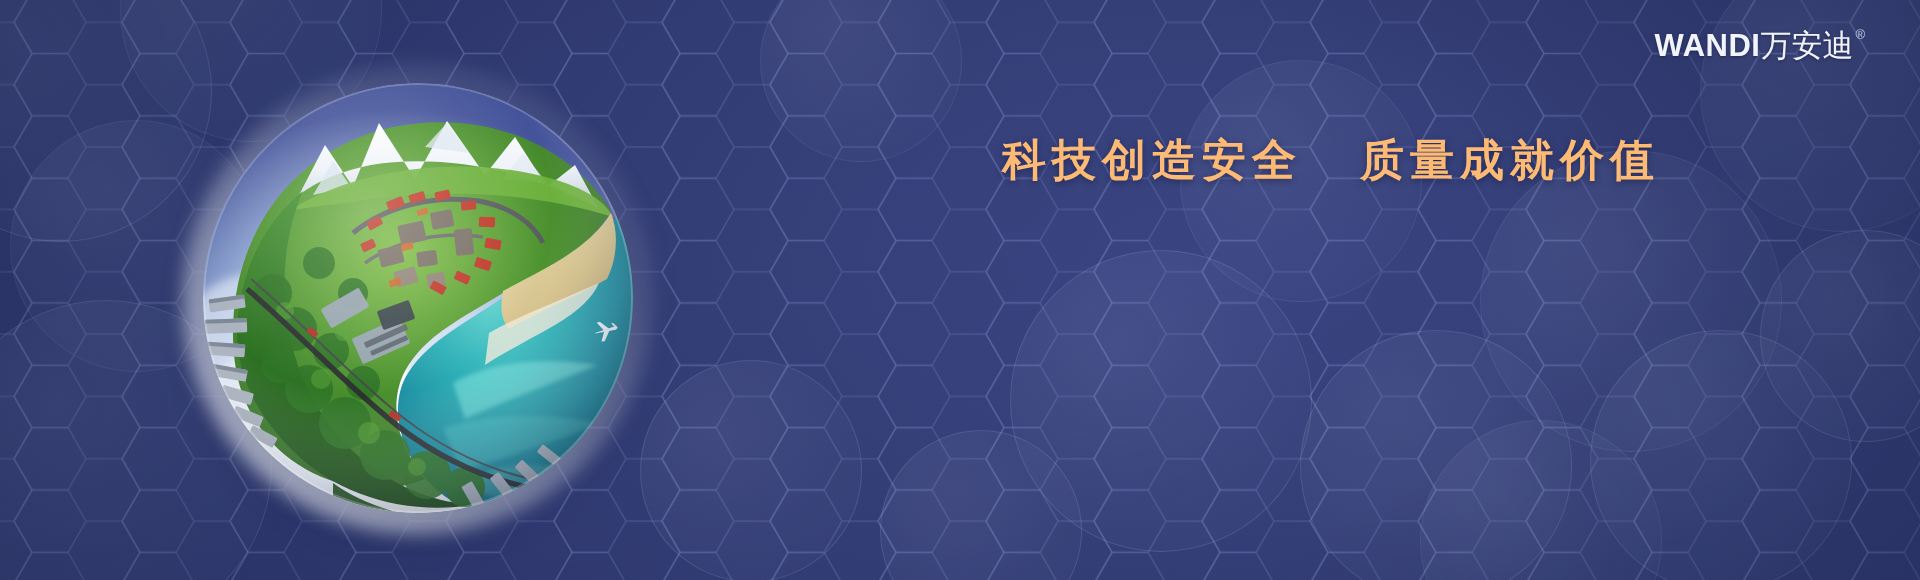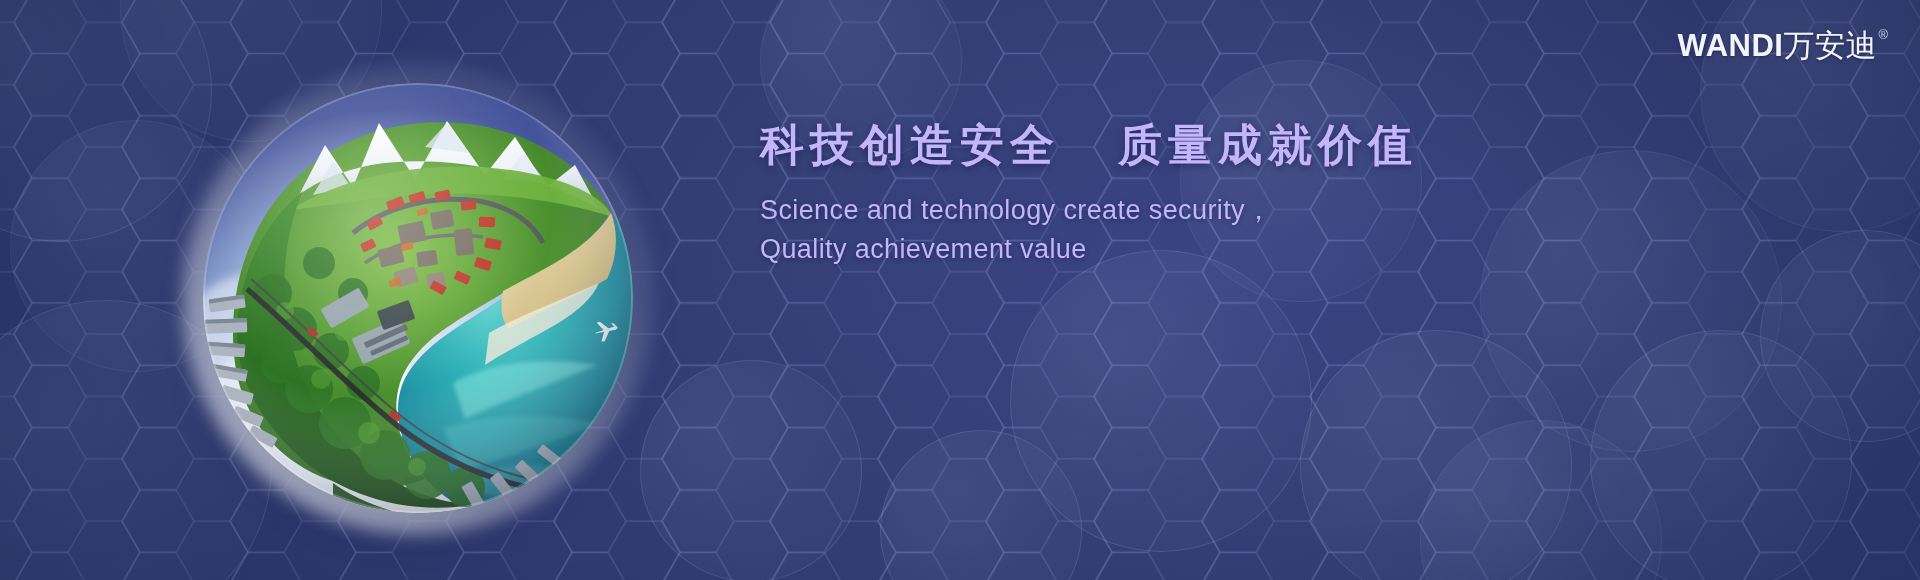--- a/index.html
+++ b/index.html
@@ -85,24 +85,24 @@
     transform:translate(-50%,-50%);
     border-radius:50%;
     overflow:hidden;
     box-shadow:0 14px 40px rgba(18,24,56,.38);
   }
   .planet svg{display:block;width:100%;height:100%;}
 
   
   .copy{
     position:absolute;
-    left:760px;top:121px;
+    left:760px;top:136px;
     width:900px;
-    text-align:left;
-    color:#c4b5fd;
+    text-align:right;
+    color:#fdba74;
   }
   .headline{
     font-size:44px;
     font-weight:700;
     letter-spacing:6px;
     line-height:1.1;
     white-space:nowrap;
     text-shadow:0 2px 6px rgba(20,26,62,.55);
   }
   .headline .gap{display:inline-block;width:58px;}
@@ -112,21 +112,21 @@
     font-weight:400;
     line-height:1.42;
     letter-spacing:.4px;
     text-shadow:0 1px 4px rgba(20,26,62,.5);
   }
   .subline .l2{display:block;}
 
   
   .logo{
     position:absolute;
-    right:32px;top:30px;
+    right:55px;top:30px;
     display:flex;align-items:flex-start;
     color:#f2f4fb;
     line-height:1;
   }
   .logo-latin{
     font-size:31px;font-weight:700;letter-spacing:.5px;
     text-shadow:0 1px 3px rgba(16,22,56,.5);
   }
   .logo-cn{
     font-size:31px;font-weight:400;letter-spacing:0px;
@@ -420,24 +420,20 @@
           <circle cx="215" cy="215" r="214" fill="none" stroke="rgba(255,255,255,.22)" stroke-width="2"></circle>
         </g>
       </svg>
     </div>
   </div>
 
   <div class="copy">
     <div class="headline">
       <span>科技创造安全</span><span class="gap"></span><span>质量成就价值</span>
     </div>
-    <div class="subline">
-      <span>Science and technology create security，</span>
-      <span class="l2">Quality achievement value</span>
-    </div>
   </div>
 
   <div class="logo">
     <span class="logo-latin">WANDI</span>
     <span class="logo-cn">万安迪</span>
     <span class="logo-reg">®</span>
   </div>
 
 </div>
 

